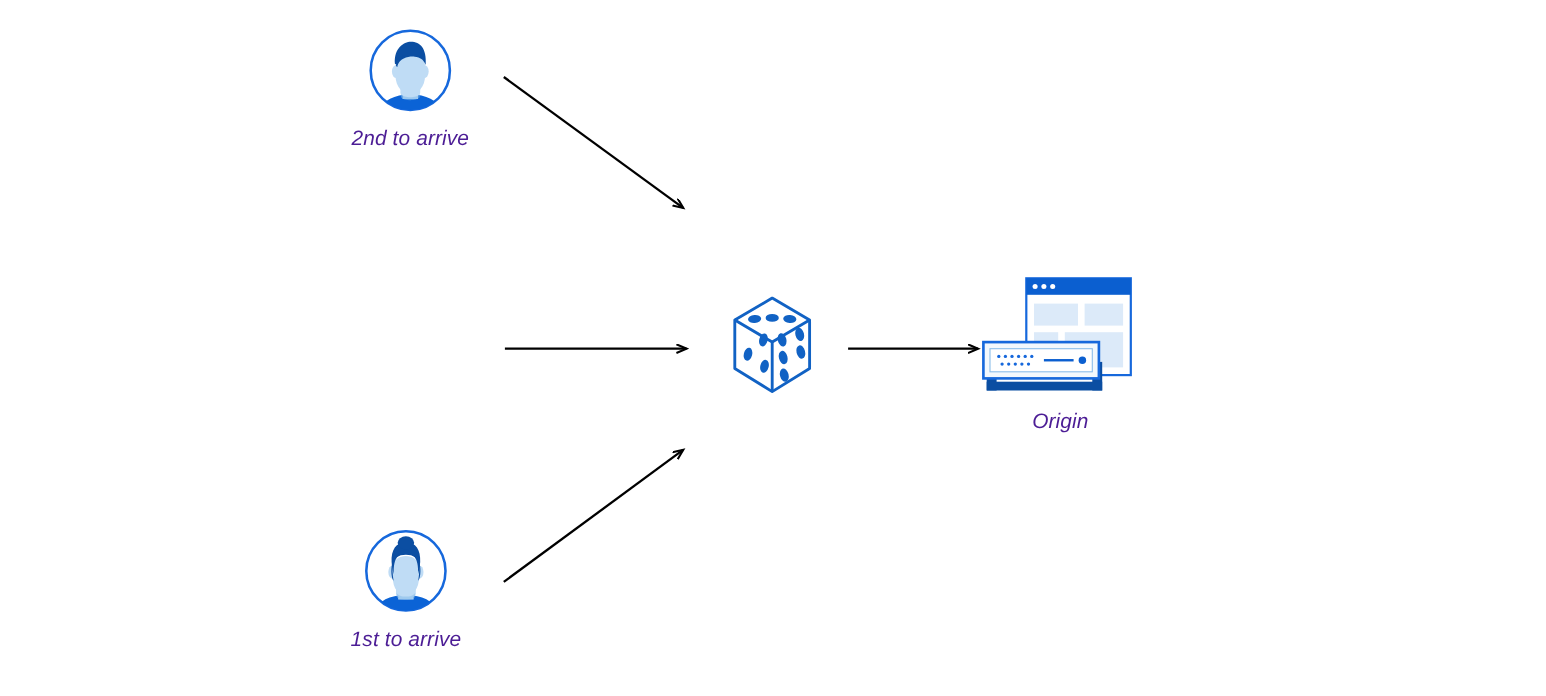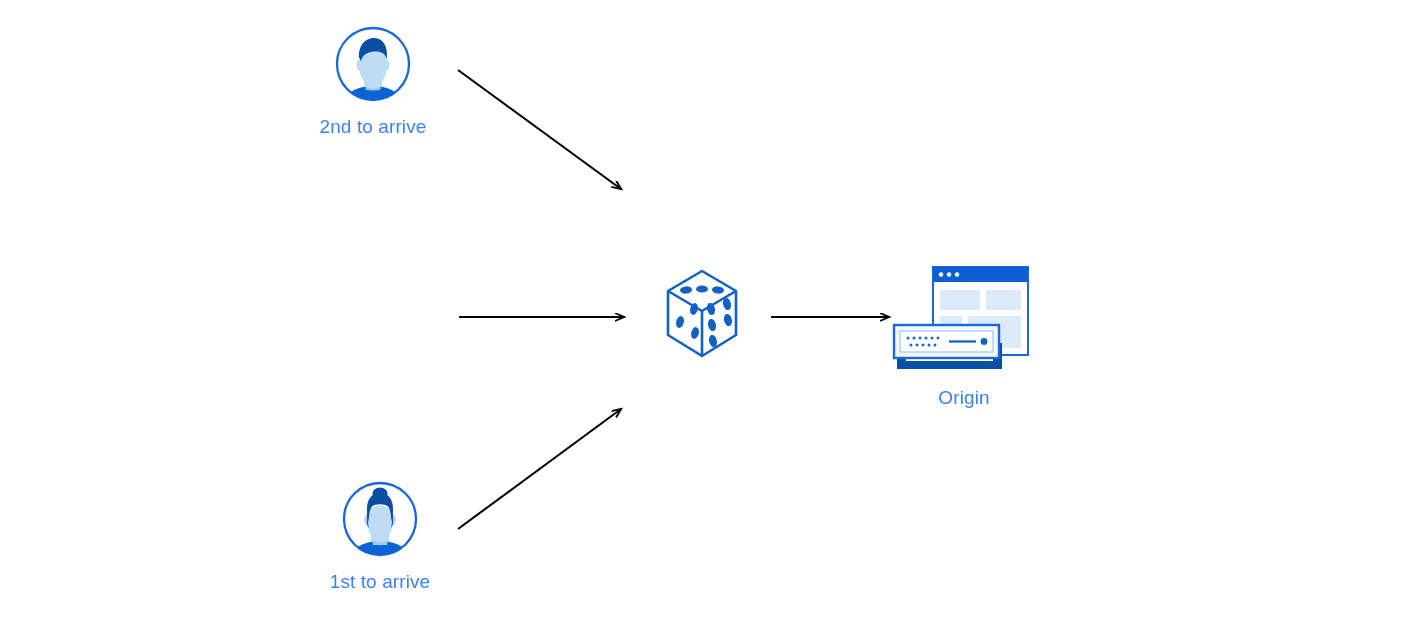--- a/index.html
+++ b/index.html
@@ -19,23 +19,24 @@
   }
   .node {
     position: absolute;
     display: flex;
     flex-direction: column;
     align-items: center;
   }
   .node-label {
     font-family: "Liberation Sans", sans-serif;
     font-size: 19px;
-    color: #3b82f6;
+    color: #4c1d95;
     white-space: nowrap;
     letter-spacing: 0.1px;
+    font-style: italic;
   }
   .avatar-node { width: 200px; }
   .avatar-node .node-label { margin-top: 12px; }
   .origin-node { width: 200px; }
   .origin-node .node-label { margin-top: 14px; }
   .dice-node { width: 120px; }
   .arrow-layer {
     position: absolute;
     left: 0;
     top: 0;
@@ -90,21 +91,21 @@
           <path d="M26.5 36 C26.5 22 53.5 22 53.5 36 L53.5 44 C53.5 56 46 62 40 62 C34 62 26.5 56 26.5 44 Z" fill="#bfdcf5"></path>
           <path d="M26 34 C25 20 34 14 40.5 14 C49 14 55 20 54 35 C52 30 49 28 44 27.5 C38 27 31 29 28.5 35 Z" fill="#0b4ea2"></path>
           <path d="M27 36 C27.5 29 31 27 35 26.5 C31.5 28.5 29 31.5 28.2 37 Z" fill="#0b4ea2"></path>
         </g>
       </svg>
     </span>
     <span class="node-label">2nd to arrive</span>
   </div>
 
 
-  <div class="node avatar-node" style="left:280px; top:479px;justify-content:center;">
+  <div class="node avatar-node" style="left:269px; top:479px;justify-content:center;">
     <span>
       <svg width="80" height="80" viewBox="0 0 80 80">
         <defs>
             <clipPath id="cp1">
               <circle cx="40" cy="40" r="36"></circle>
             </clipPath>
           </defs>
         <circle cx="40" cy="40" r="36" fill="#ffffff" stroke="#1668dc" stroke-width="2.3"></circle>
         <g clip-path="url(#cp1)">
           <path d="M40 62 C18 62 8 74 6 90 L74 90 C72 74 62 62 40 62 Z" fill="#0b63d6"></path>
@@ -142,21 +143,21 @@
           <ellipse cx="69" cy="47" rx="3.9" ry="6.2" transform="rotate(-14 69 47)"></ellipse>
           <ellipse cx="85" cy="42" rx="3.9" ry="6.2" transform="rotate(-14 85 42)"></ellipse>
           <ellipse cx="70" cy="63" rx="3.9" ry="6.2" transform="rotate(-14 70 63)"></ellipse>
           <ellipse cx="86" cy="58" rx="3.9" ry="6.2" transform="rotate(-14 86 58)"></ellipse>
           <ellipse cx="71" cy="79" rx="3.9" ry="6.2" transform="rotate(-14 71 79)"></ellipse>
         </g>
       </svg>
     </span>
   </div>
 
-  <div class="node origin-node" style="left:864px; top:263px;">
+  <div class="node origin-node" style="left:864px; top:249px;">
     <span>
       <svg width="200" height="110" viewBox="0 0 200 110">
 
         <g>
           <rect x="69" y="4" width="95" height="88" fill="#ffffff" stroke="#1668dc" stroke-width="2"></rect>
           <rect x="69" y="4" width="95" height="15" fill="#0b5fd0"></rect>
           <circle cx="77" cy="11.5" r="2.3" fill="#ffffff"></circle>
           <circle cx="85" cy="11.5" r="2.3" fill="#ffffff"></circle>
           <circle cx="93" cy="11.5" r="2.3" fill="#ffffff"></circle>
           <rect x="76" y="27" width="40" height="20" fill="#dceaf9"></rect>

